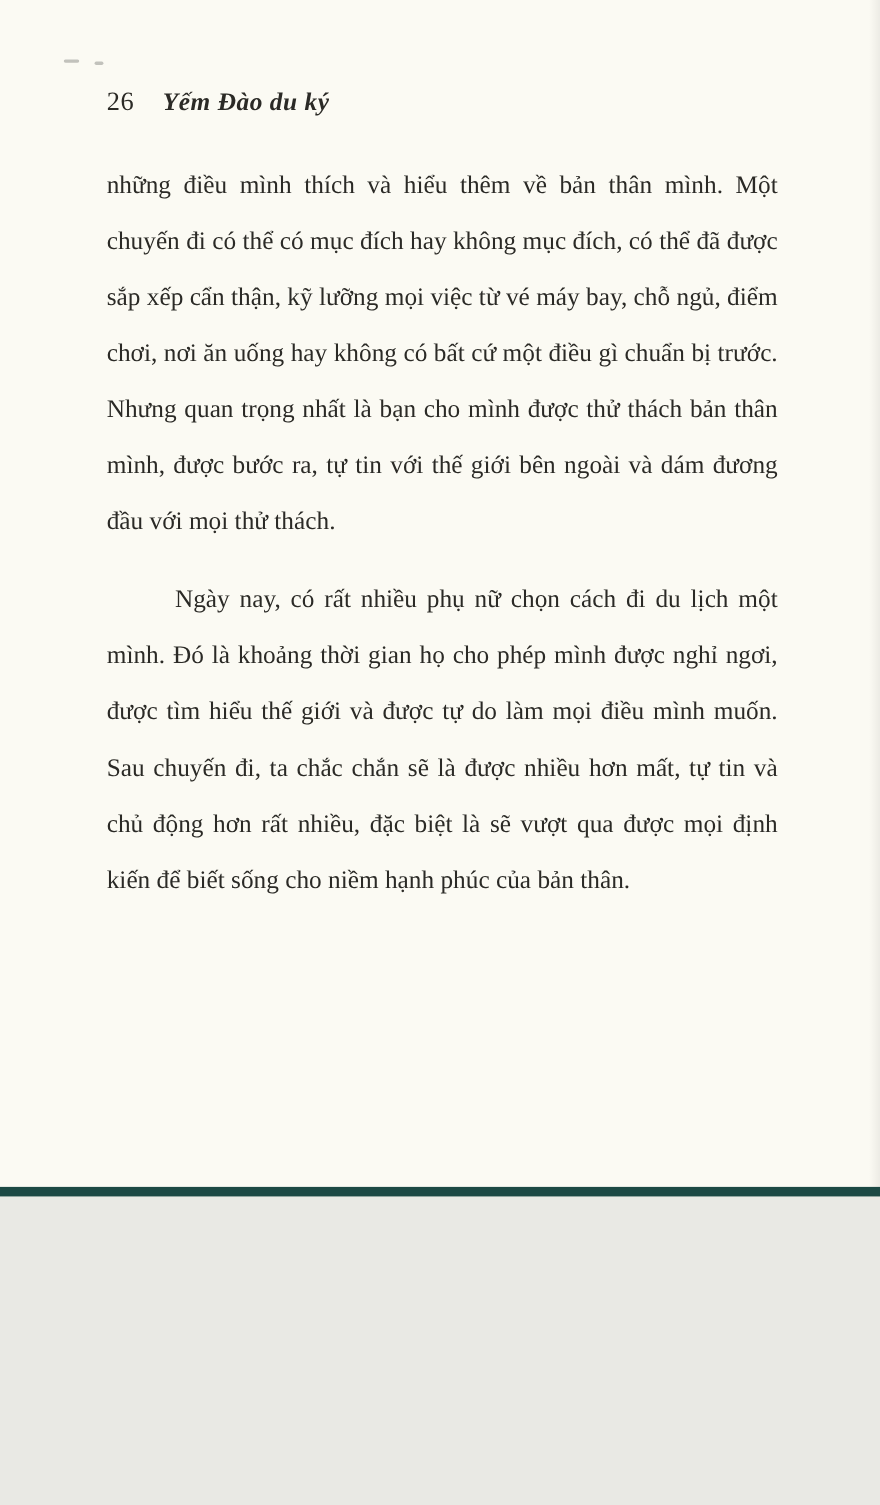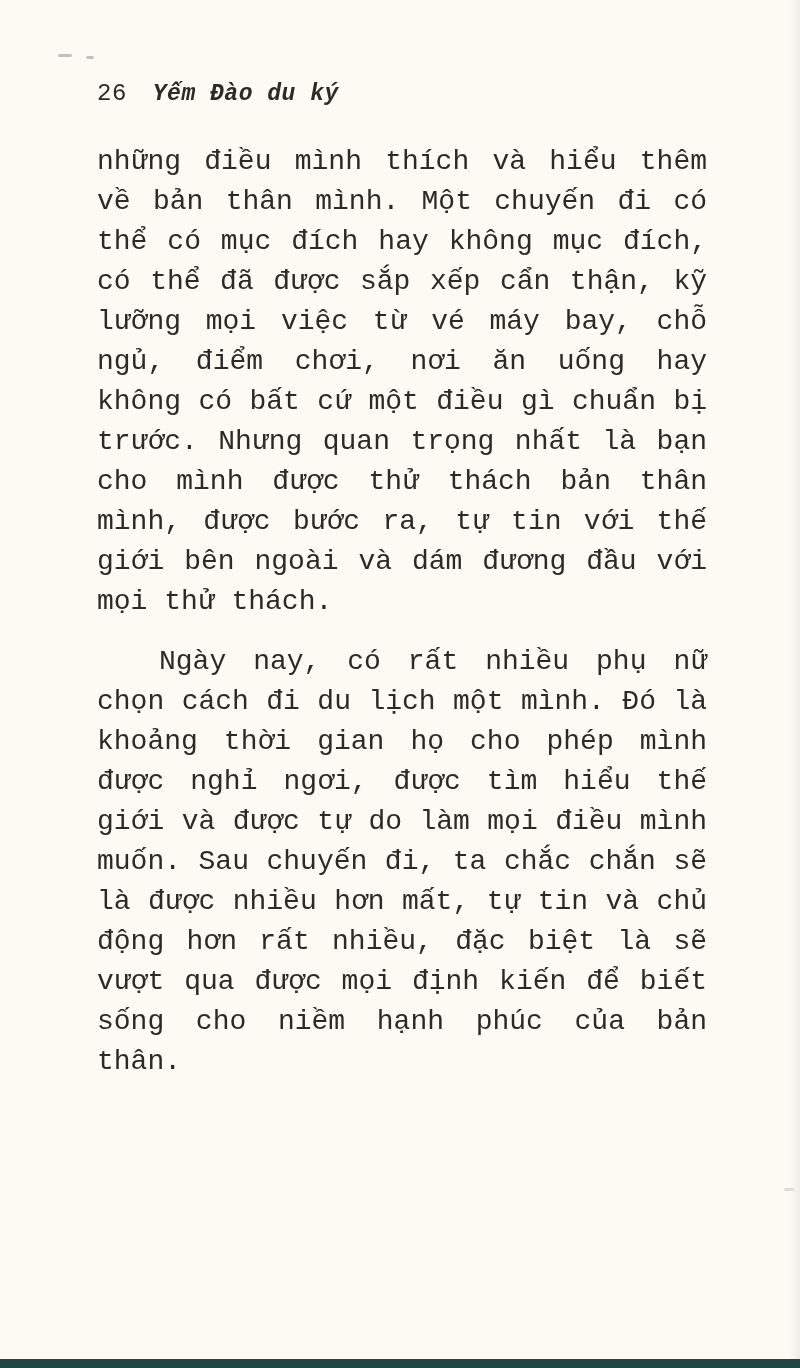--- a/index.html
+++ b/index.html
@@ -3,25 +3,25 @@
 <meta charset="utf-8">
 <style>
   html, body {
     margin: 0;
     padding: 0;
     background: #e9e9e4;
   }
   .page {
     position: relative;
     width: 800px;
-    height: 1368px;
+    height: 1088px;
     margin: 0 auto;
     background: #fbfaf3;
     overflow: hidden;
-    font-family: Liberation Mono, monospace;
+    font-family: Liberation Serif, serif;
     color: #2b2a26;
   }
   
   .page-edge-shadow {
     position: absolute;
     top: 0;
     right: 0;
     width: 10px;
     height: 100%;
     background: linear-gradient(to right, rgba(0,0,0,0), rgba(0,0,0,0.06));
@@ -56,22 +56,22 @@
   }
 
   .body-text {
     position: absolute;
     top: 142px;
     left: 97px;
     width: 610px;
   }
   .para {
     margin: 0;
-    font-size: 28px;
-    line-height: 40px;
+    font-size: 23px;
+    line-height: 51px;
     text-align: justify;
     text-justify: inter-word;
   }
   .para.indented {
     margin-top: 20px;
     text-indent: 62px;
   }
 
   .bottom-bar {
     position: absolute;

